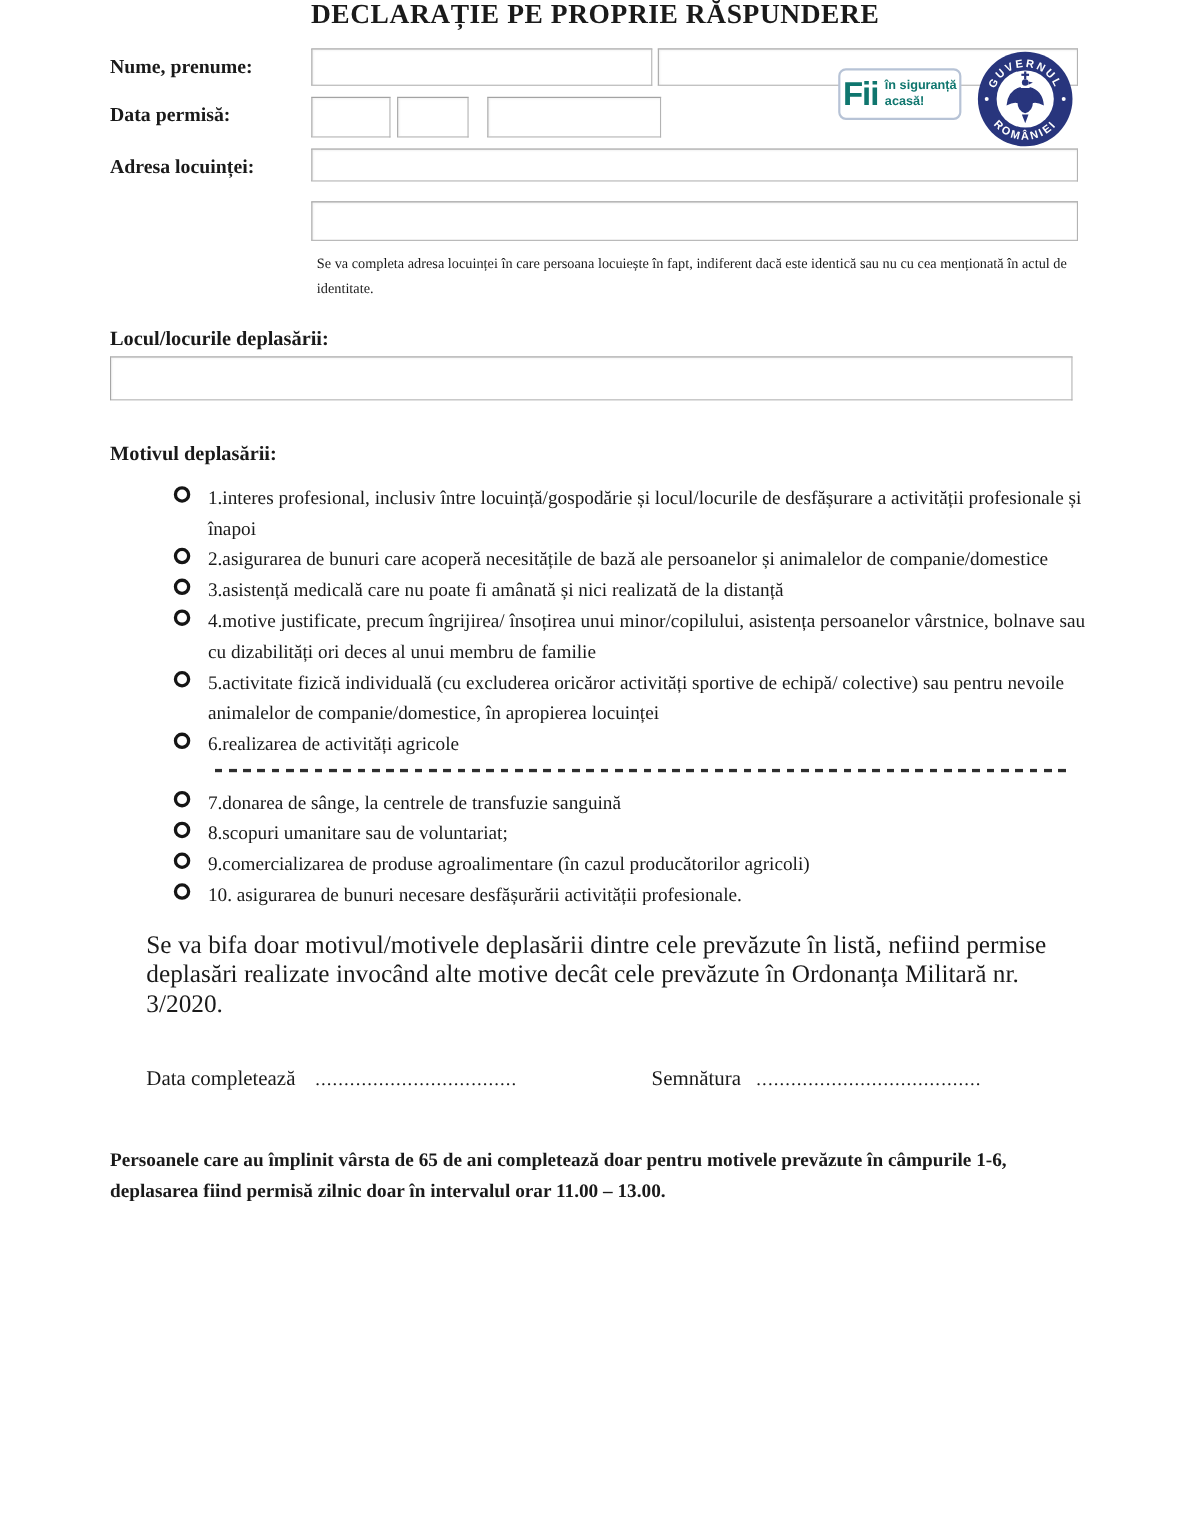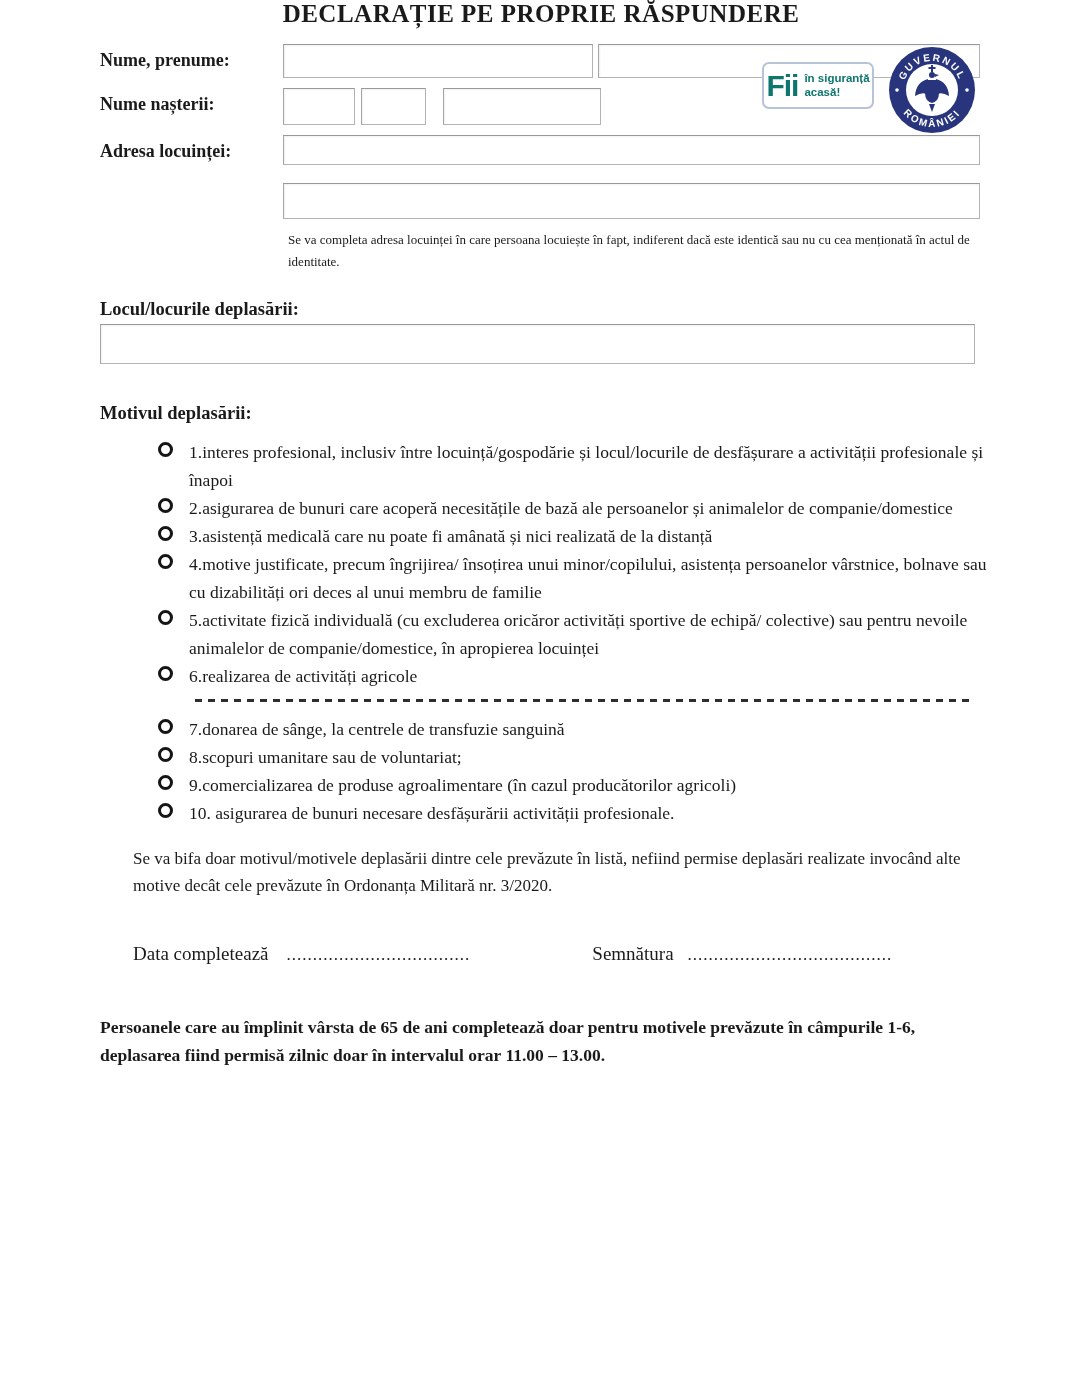--- a/index.html
+++ b/index.html
@@ -94,21 +94,21 @@
   .reason-text { font-size: 17.5px; line-height: 28px; width: 800px; }
   .sep-item { list-style: none; margin: 9px 0 13px 37px; }
   .dashed-line {
     width: 775px; height: 3px;
     background: repeating-linear-gradient(90deg, #2e2e2e 0 7px, transparent 7px 13px);
   }
 
   
   .list-note {
     margin: 18px 90px 0 133px;
-    font-size: 17px; line-height: 27px; font-family: Liberation Serif, serif;
+    font-size: 23px; line-height: 27px; font-family: Liberation Serif, serif;
   }
 
   
   .sig-row {
     margin: 44px 0 0 133px;
     display: flex; align-items: baseline;
     font-size: 19px;
   }
   .sig-label { font-size: 19px; }
   .dots { font-size: 17px; letter-spacing: 1px; }
@@ -166,21 +166,21 @@
 
   <h1 class="title">DECLARAȚIE PE PROPRIE RĂSPUNDERE</h1>
 
   <div class="form-area">
     <div class="frow row-name">
       <div class="flabel">Nume, prenume:</div>
       <input type="text" class="tbox box-name-1" style="">
       <input type="text" class="tbox box-name-2" style="">
     </div>
     <div class="frow row-birth">
-      <div class="flabel">Nume nașterii:</div>
+      <div class="flabel">Data permisă:</div>
       <input type="text" class="tbox box-day" style="">
       <input type="text" class="tbox box-month" style="">
       <input type="text" class="tbox box-year" style="">
     </div>
     <div class="frow row-addr1">
       <div class="flabel">Adresa locuinței:</div>
       <input type="text" class="tbox" style="">
     </div>
     <div class="frow row-addr2">
       <div class="flabel"></div>

